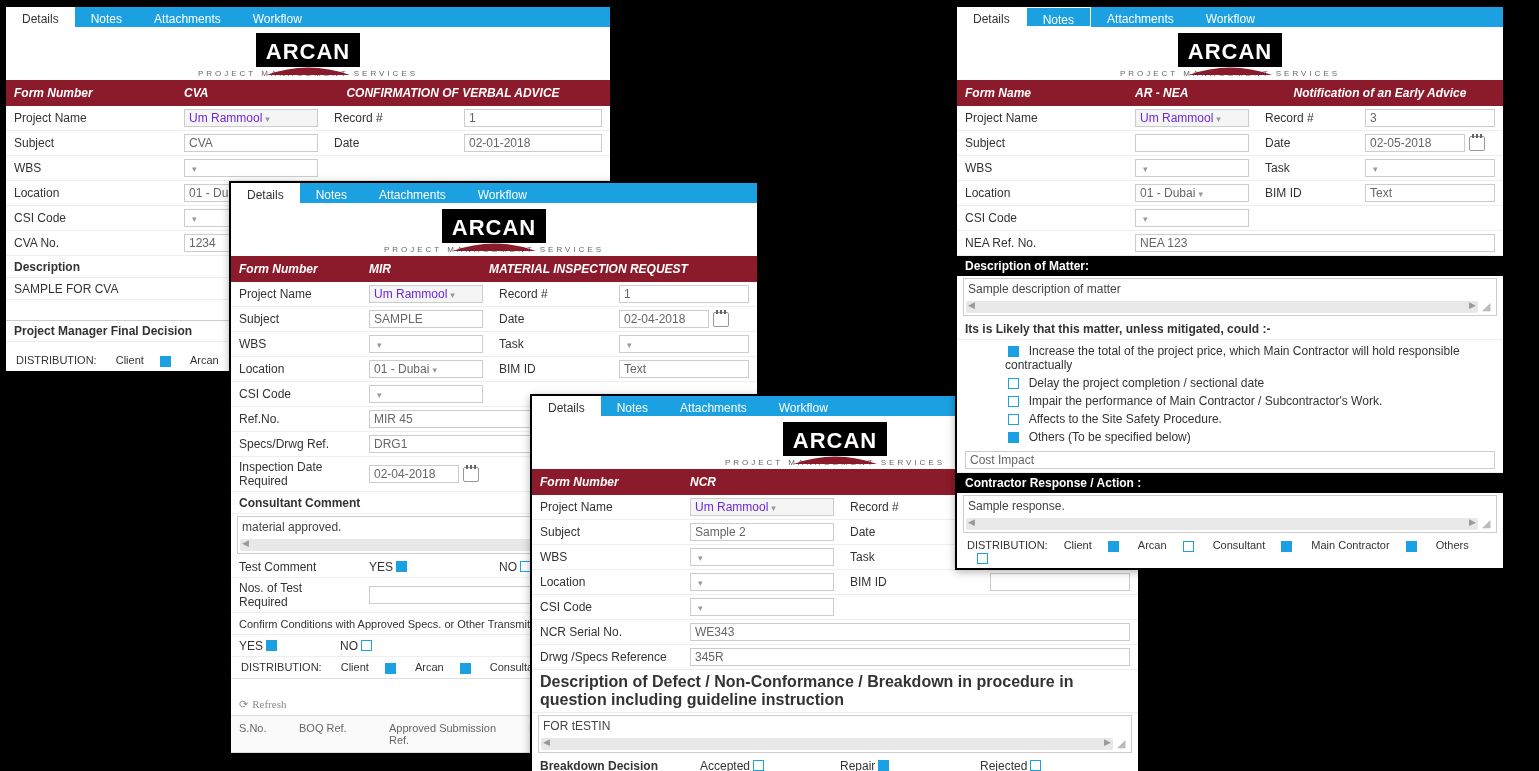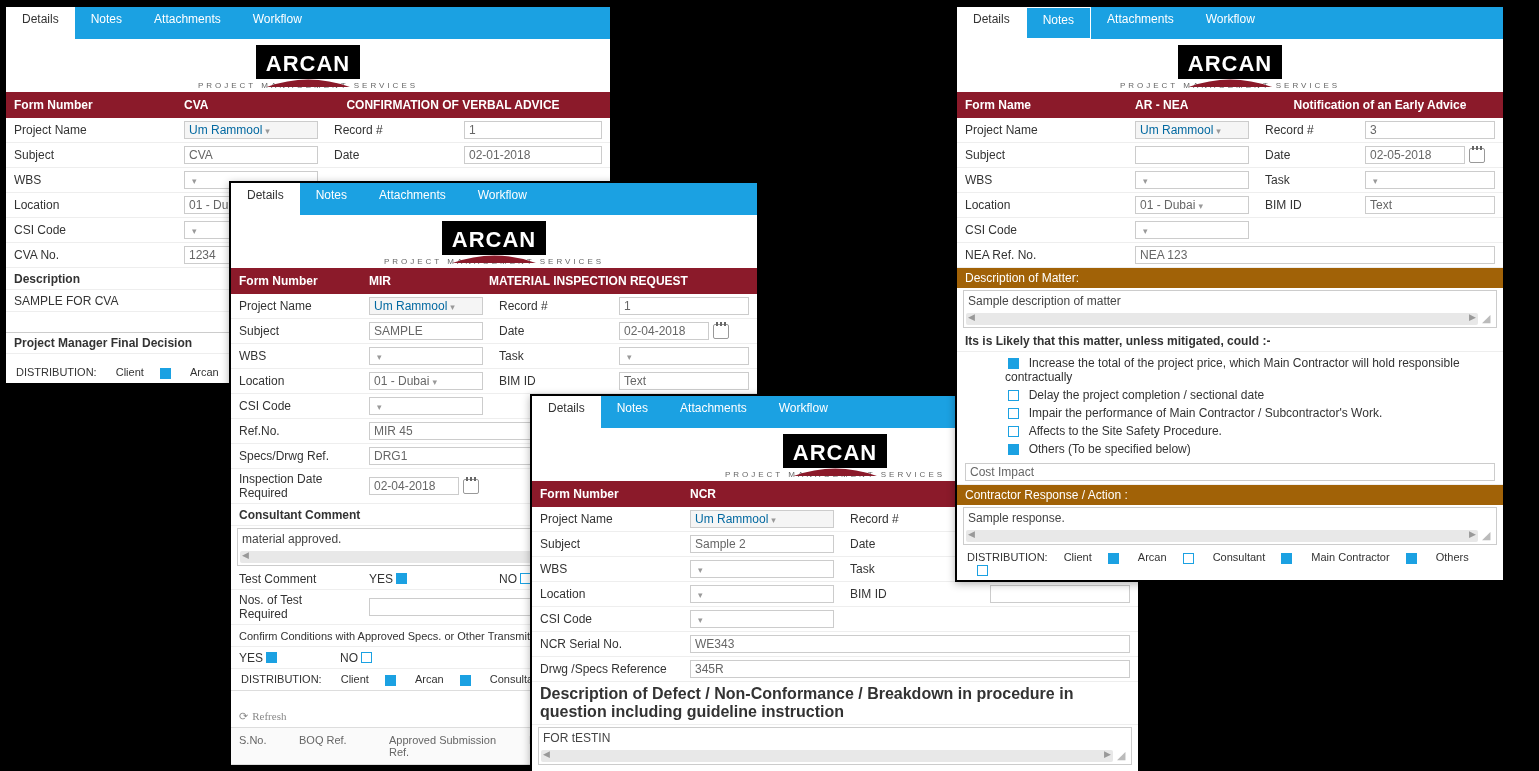--- a/index.html
+++ b/index.html
@@ -15,21 +15,21 @@
   }
   .win {
     position: absolute;
     background: #fff;
     border: 2px solid #000;
     box-shadow: 0 2px 8px rgba(0,0,0,0.3);
   }
   .tabbar {
     background: #1ba1e2;
     display: flex;
-    height: 32px;
+    height: 20px;
     align-items: stretch;
   }
   .tab {
     padding: 4px 16px;
     color: #fff;
     cursor: pointer;
     font-size: 12px;
     line-height: 16px;
   }
   .tab.active { background: #fff; color: #333; }
@@ -59,21 +59,21 @@
     color: #666;
     margin-top: 2px;
   }
   .hdr {
     display: flex;
     background: #8b1a2a;
     color: #fff;
     font-weight: bold;
     font-size: 12px;
   }
-  .hdr > div { padding: 6px 8px; }
+  .hdr > div { padding: 6px 8px; font-style: italic; }
   .grid {
     display: grid;
     font-size: 12px;
   }
   .gcell {
     padding: 3px 8px;
     border-bottom: 1px solid #eee;
     display: flex;
     align-items: center;
     min-height: 22px;
@@ -81,21 +81,21 @@
   .lbl { color: #333; }
   .inp {
     flex: 1;
     border: 1px solid #ccc;
     padding: 1px 4px;
     font-size: 12px;
     background: #fff;
     color: #666;
     height: 18px;
   }
-  .inp.ro { background: #f5f5f5; color: #0369a1; }
+  .inp.ro { background: #f5f5f5; color: #6d28d9; }
   .dd::after {
     content: "▾";
     color: #999;
     font-size: 9px;
     margin-left: 3px;
   }
   .cal-icon {
     display: inline-block;
     width: 16px; height: 15px;
     border: 1px solid #999;
@@ -105,23 +105,23 @@
     background: #fff;
   }
   .cal-icon::before {
     content:"";
     position:absolute;
     top:-3px; left:2px; right:2px;
     height:4px;
     background: repeating-linear-gradient(90deg,#666 0 2px, transparent 2px 4px);
   }
   .section-bar {
-    background: #a16207;
+    background: #000000;
     color: #fff;
-    font-weight: normal;
+    font-weight: bold;
     padding: 3px 8px;
     font-size: 12px;
   }
   .boldrow { font-weight: bold; }
   .chk {
     display: inline-block;
     width: 11px; height: 11px;
     border: 1px solid #1ba1e2;
     vertical-align: middle;
     margin: 0 3px;

